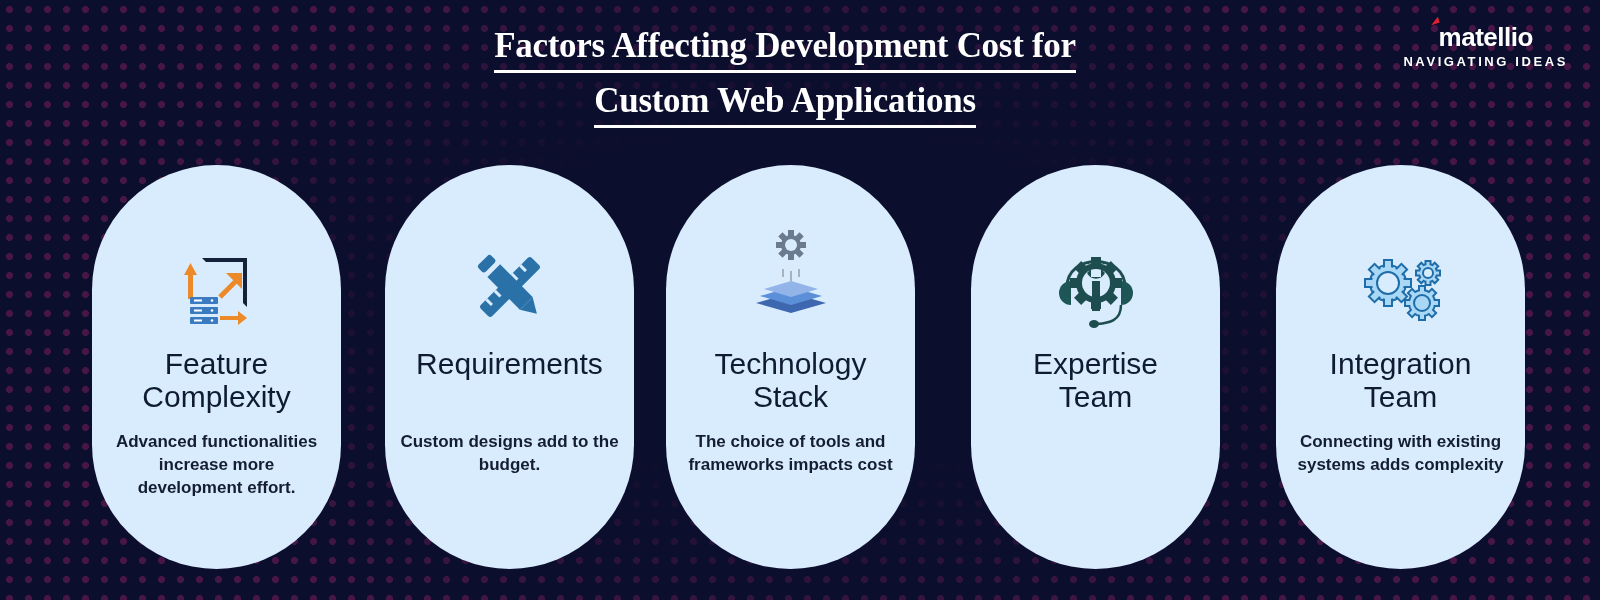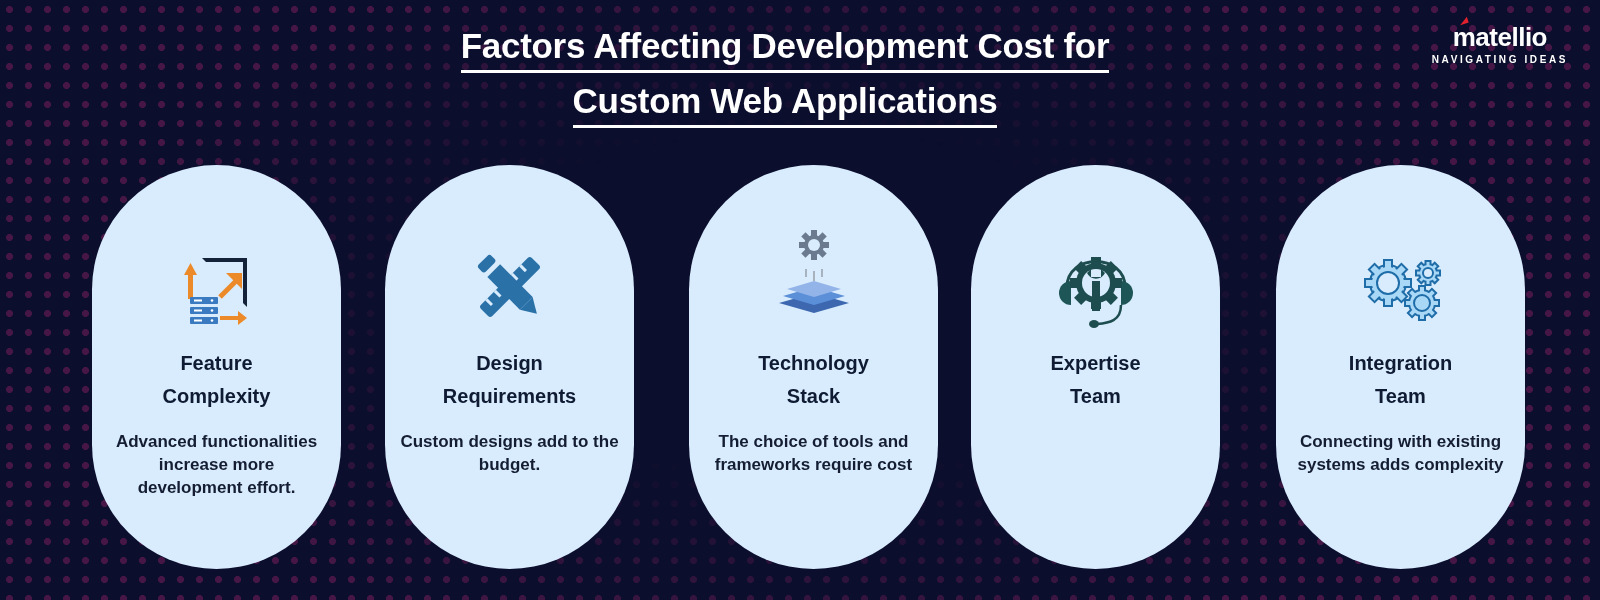--- a/index.html
+++ b/index.html
@@ -14,44 +14,44 @@
     background-size: 19px 19px;
     -webkit-mask-image: radial-gradient(ellipse 60% 80% at 50% 50%, transparent 35%, #000 75%);
             mask-image: radial-gradient(ellipse 60% 80% at 50% 50%, transparent 35%, #000 75%);
     opacity:0.95;
   }
   .title-wrap {
     position:absolute; left:0; width:1570px; top:26px; text-align:center; color:#ffffff;
   }
   .title-line {
     display:inline-block; font-weight:bold; font-size:35px; line-height:40px;
-    padding-bottom:4px; border-bottom:3px solid #ffffff; letter-spacing:-0.3px;
+    padding-bottom:4px; border-bottom:3px solid #ffffff; letter-spacing:-0.3px;font-family:Liberation Serif, serif;
   }
   .title-line + br + .title-line { margin-top:8px; }
   .logo {
     position:absolute; right:32px; top:22px; color:#fff; text-align:center;
   }
   .logo-word { font-weight:bold; font-size:26px; line-height:30px; letter-spacing:-0.5px; position:relative; }
   .logo-tick {
     position:absolute; left:27px; top:-4px; width:0; height:0;
     border-left:9px solid transparent; border-bottom:6px solid #e2212f;
     transform:rotate(-18deg);
   }
-  .logo-tag { font-size:10px; font-weight:bold; letter-spacing:2.6px; margin-top:2px; }
+  .logo-tag { font-size:13px; font-weight:bold; letter-spacing:2.6px; margin-top:2px; }
 
   .pill {
     position:absolute; top:165px; width:249px; height:404px;
     background:#d9ecfd; border-radius:125px;
     text-align:center; color:#0f1a33;
   }
   .pill .icon { position:absolute; left:50%; transform:translateX(-50%); top:60px; width:90px; height:110px; }
   .pill .icon svg { width:100%; height:100%; }
   .pill .heading {
     position:absolute; left:0; right:0; top:182px;
-    font-weight:bold; font-size:20px; line-height:33px;
+    font-weight:normal; font-size:30px; line-height:33px;
   }
   .pill .desc {
     position:absolute; left:14px; right:14px; top:265px;
     font-weight:bold; font-size:17px; line-height:23px; color:#141d33;
   }
 </style>
 </head>
 <body>
 
 <div class="bg-dots"></div>
@@ -113,27 +113,26 @@
       </g>
       <g transform="translate(45,62) rotate(-45)">
         <rect x="-9" y="-38" width="18" height="10" rx="3" fill="#2a71a8"></rect>
         <rect x="-11" y="-27" width="22" height="4" fill="#d9ecfd"></rect>
         <rect x="-9" y="-23" width="18" height="46" fill="#2a71a8"></rect>
         <polygon points="-9,23 9,23 0,38" fill="#2a71a8"></polygon>
       </g>
     </svg>
   </div>
   <div class="heading">
-    <div>Design</div>
     <div>Requirements</div>
   </div>
   <div class="desc">Custom designs add to the budget.</div>
 </div>
 
-<div class="pill" style="left:689px">
+<div class="pill" style="left:666px">
   <div class="icon">
     <svg viewBox="0 0 90 110">
       <g transform="translate(45,20)" fill="#6b7a8f">
         <circle r="10"></circle>
         <g>
           <rect x="-3" y="-15" width="6" height="30"></rect>
           <rect x="-3" y="-15" width="6" height="30" transform="rotate(45)"></rect>
           <rect x="-3" y="-15" width="6" height="30" transform="rotate(90)"></rect>
           <rect x="-3" y="-15" width="6" height="30" transform="rotate(135)"></rect>
         </g>
@@ -146,21 +145,21 @@
       </g>
       <polygon points="45,88 10,78 45,68 80,78" fill="#3d68b0"></polygon>
       <polygon points="45,80 14,71 45,62 76,71" fill="#5b8fd8"></polygon>
       <polygon points="45,72 18,64 45,56 72,64" fill="#93b4e8"></polygon>
     </svg>
   </div>
   <div class="heading">
     <div>Technology</div>
     <div>Stack</div>
   </div>
-  <div class="desc">The choice of tools and frameworks require cost</div>
+  <div class="desc">The choice of tools and frameworks impacts cost</div>
 </div>
 
 <div class="pill" style="left:971px">
   <div class="icon">
     <svg viewBox="0 0 90 110">
       <path d="M16 62 C16 28 74 28 74 62" fill="none" stroke="#1e4d4f" stroke-width="3"></path>
       <path d="M20 56 a12 12 0 0 0 0 24 Z" fill="#1e5556"></path>
       <path d="M70 56 a12 12 0 0 1 0 24 Z" fill="#1e5556"></path>
       <g transform="translate(45,58)" fill="#1e4d4f">
         <circle r="20"></circle>

